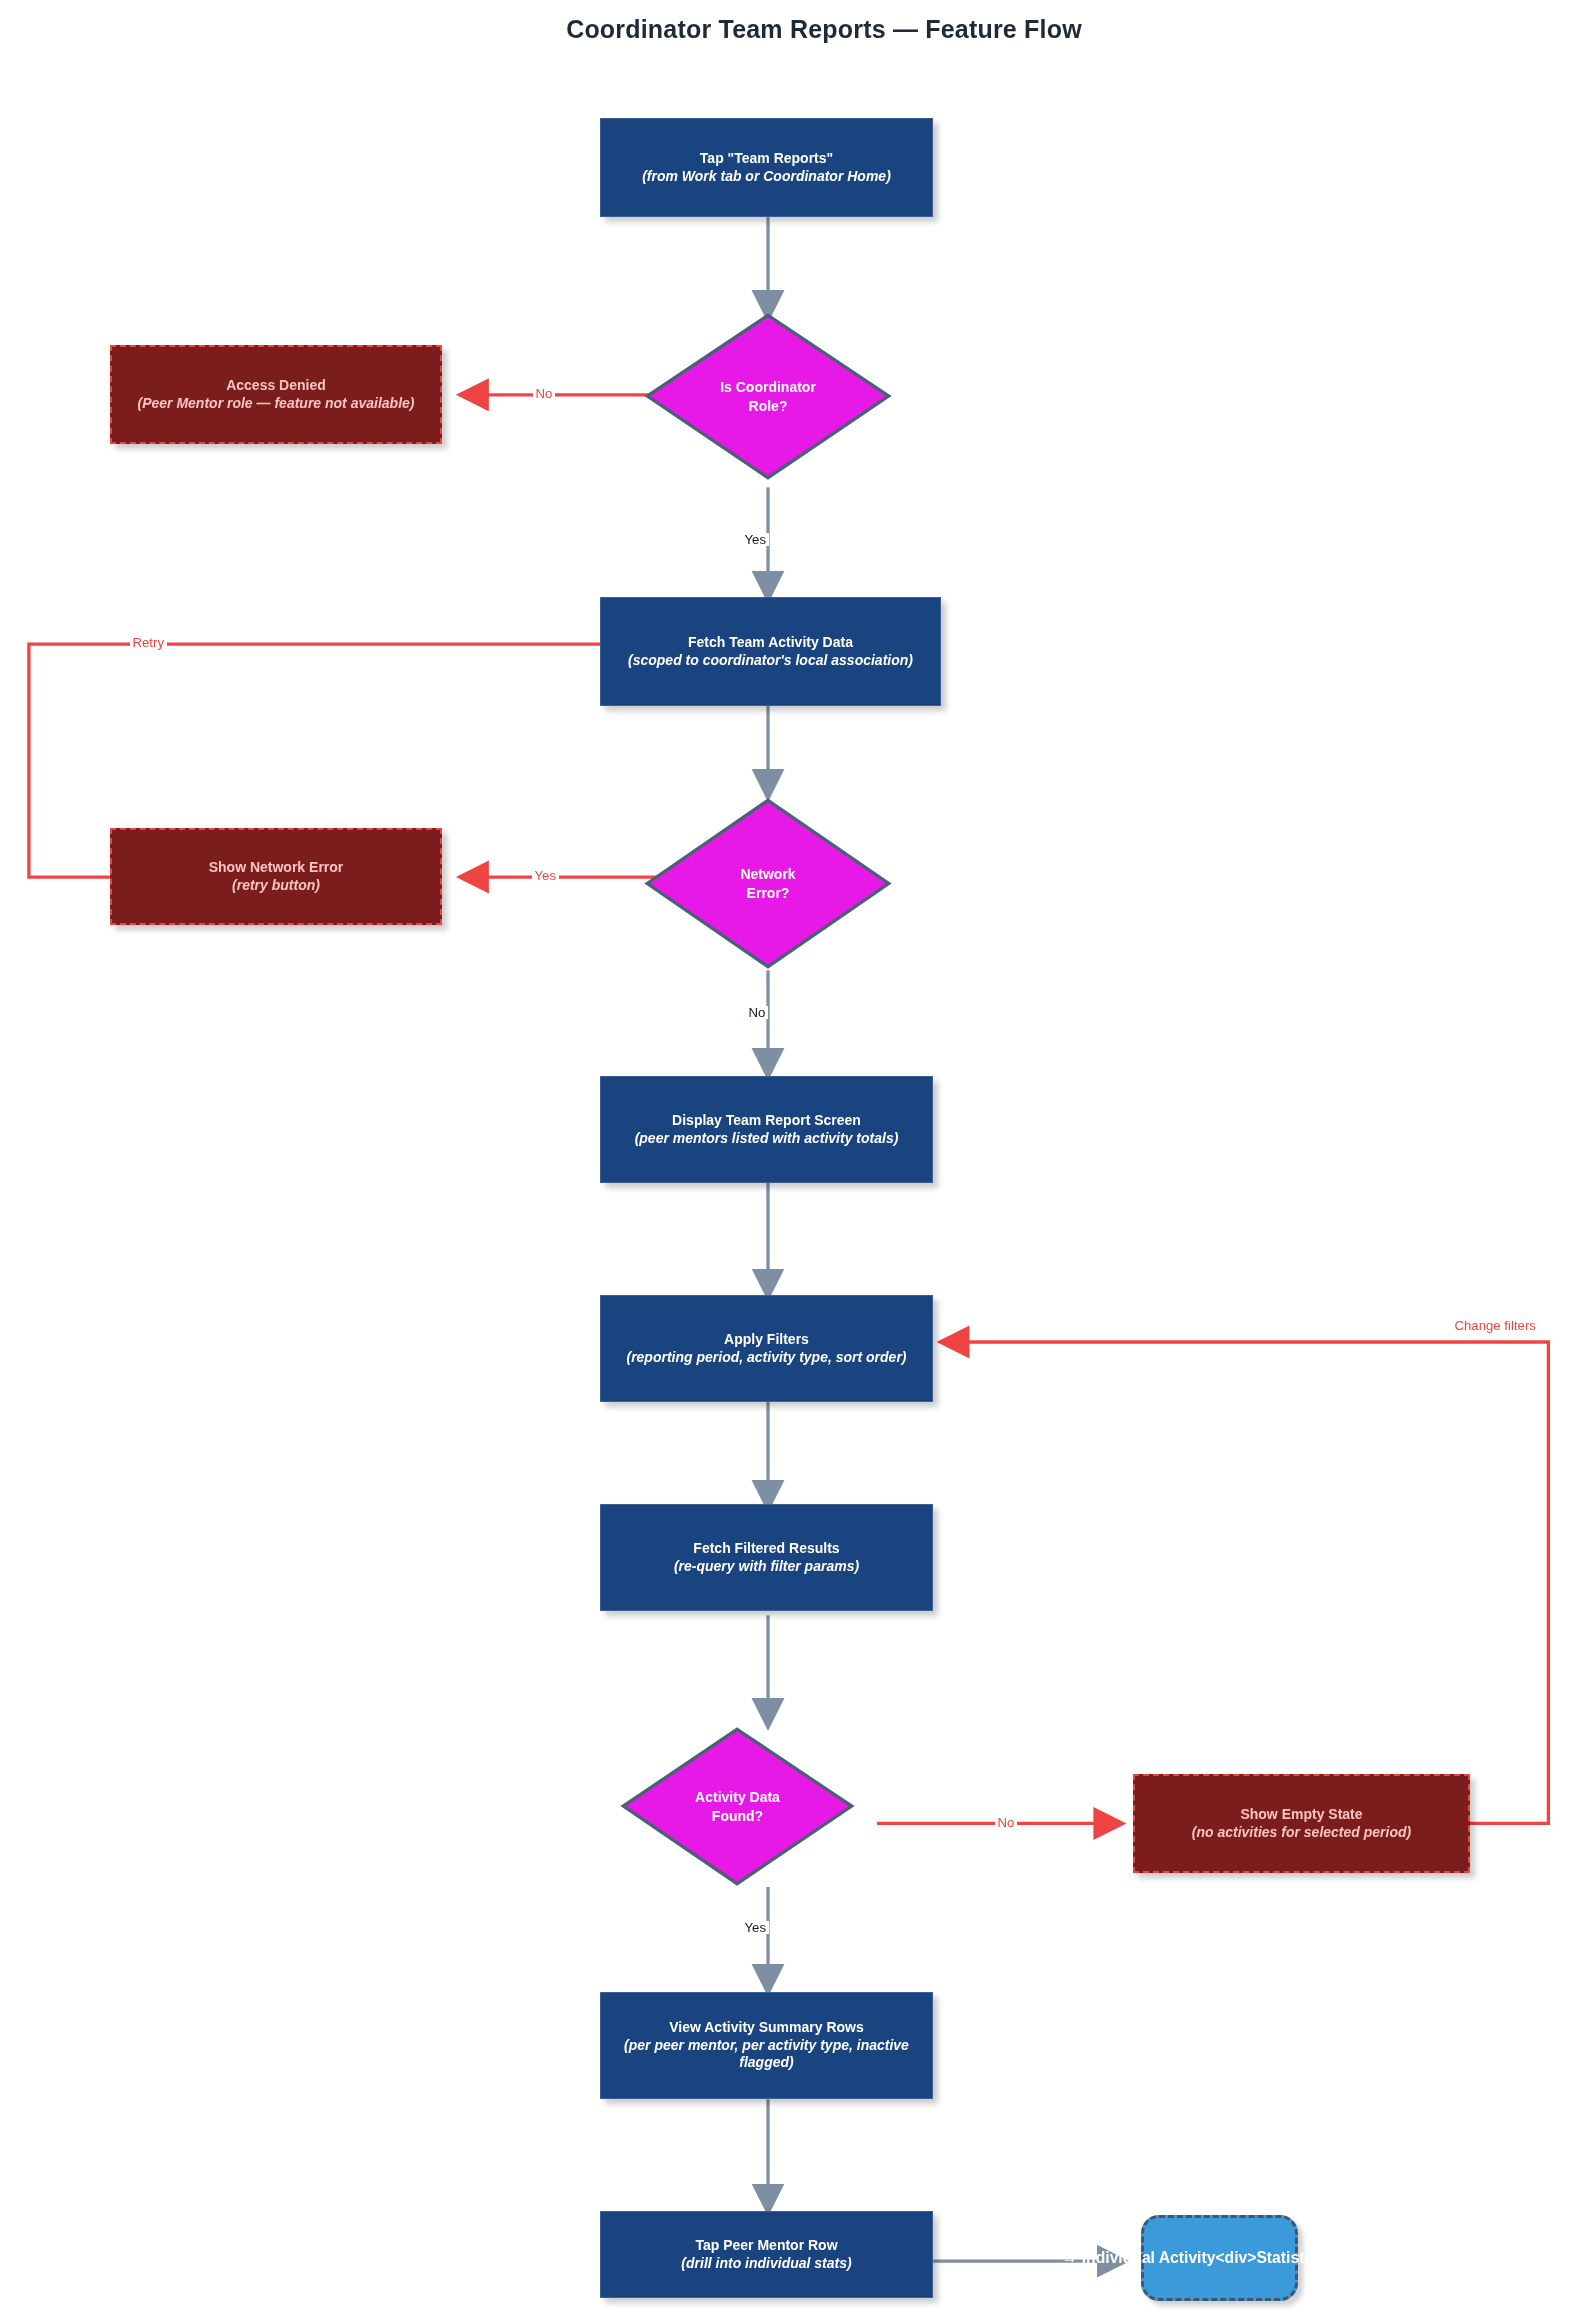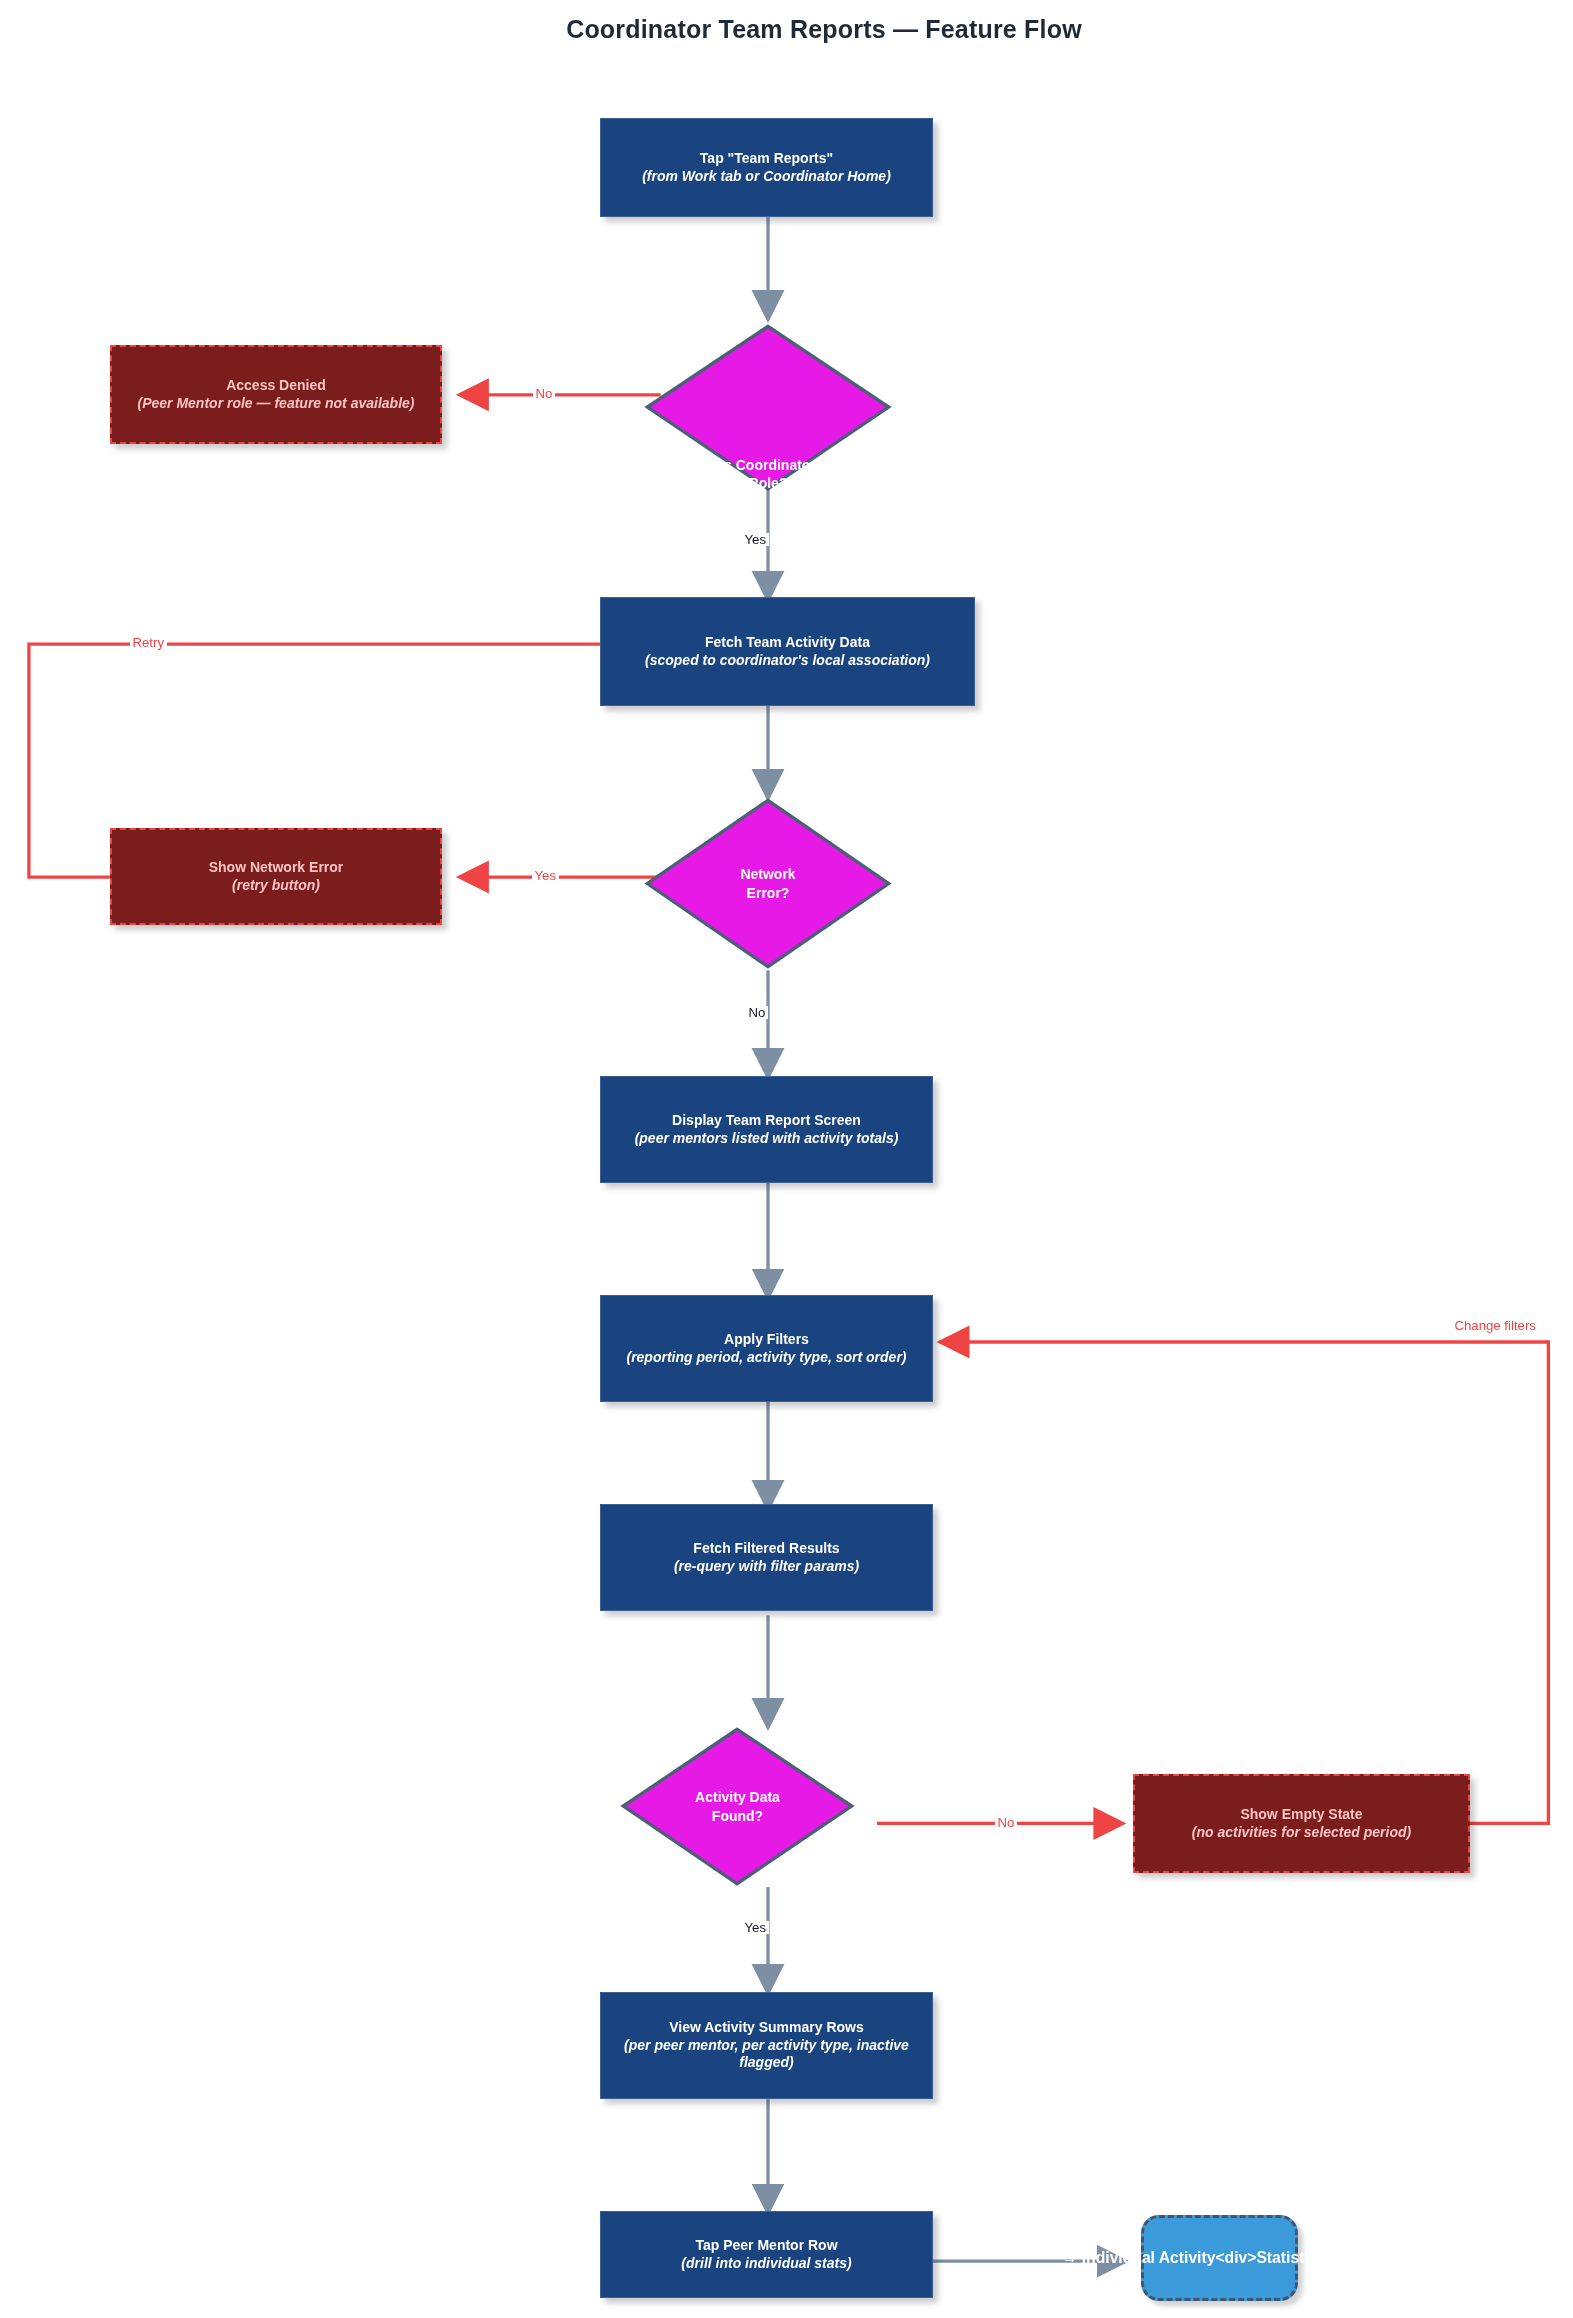--- a/index.html
+++ b/index.html
@@ -188,36 +188,36 @@
 
       <path d="M1780,2208 L1875,2208 L1875,1625 L1140,1625" marker-end="url(#ar-red)"></path>
     </g>
   </svg>
 
   <div class="node proc" style="left:600px; top:118px; width:333px; height:99px;">
     <div class="l1">Tap "Team Reports"</div>
     <div class="l2">(from Work tab or Coordinator Home)</div>
   </div>
 
-  <div class="decision-wrap" style="left:644px; top:323px; width:248px; height:169px;align-items:flex-end;">
+  <div class="decision-wrap" style="left:644px; top:312px; width:248px; height:169px;">
     <svg class="decision-shape" viewBox="0 0 300 205" preserveAspectRatio="none">
       <polygon points="150,4 296,102 150,201 4,102" fill="#e619e6" stroke="#4a6074" stroke-width="4"></polygon>
     </svg>
     <div class="decision-label">
       <div>Is Coordinator</div>
       <div>Role?</div>
     </div>
   </div>
 
   <div class="node err" style="left:110px; top:345px; width:332px; height:99px;">
     <div class="l1">Access Denied</div>
     <div class="l2">(Peer Mentor role — feature not available)</div>
   </div>
 
-  <div class="node proc" style="left:600px; top:597px; width:375px; height:109px;">
+  <div class="node proc" style="left:600px; top:597px; width:341px; height:109px;">
     <div class="l1">Fetch Team Activity Data</div>
     <div class="l2">(scoped to coordinator's local association)</div>
   </div>
 
   <div class="decision-wrap" style="left:644px; top:797px; width:248px; height:173px;">
     <svg class="decision-shape" viewBox="0 0 300 210" preserveAspectRatio="none">
       <polygon points="150,4 296,105 150,206 4,105" fill="#e619e6" stroke="#4a6074" stroke-width="4"></polygon>
     </svg>
     <div class="decision-label">
       <div>Network</div>

